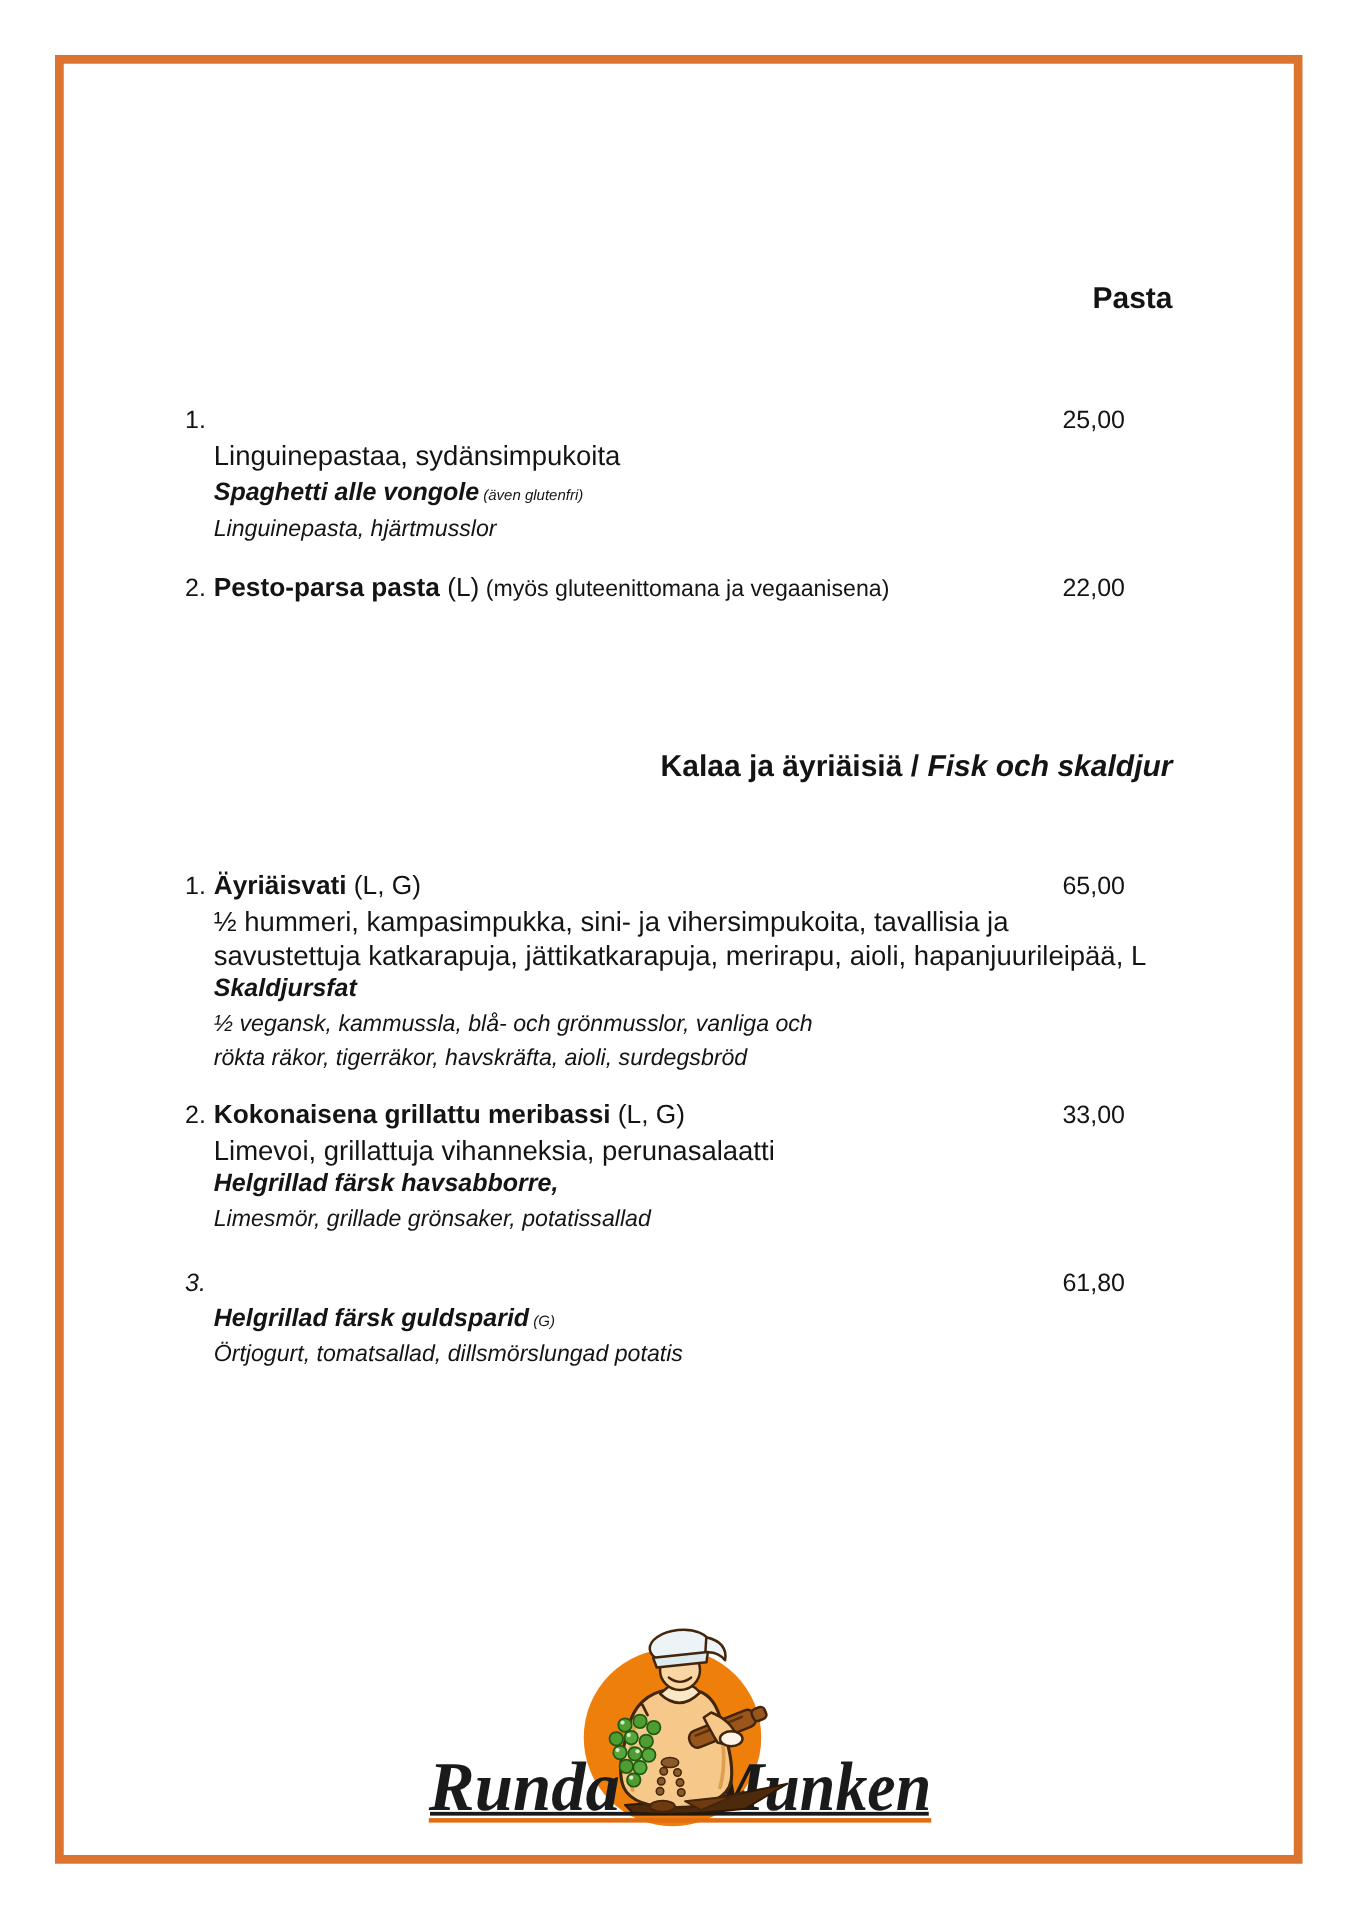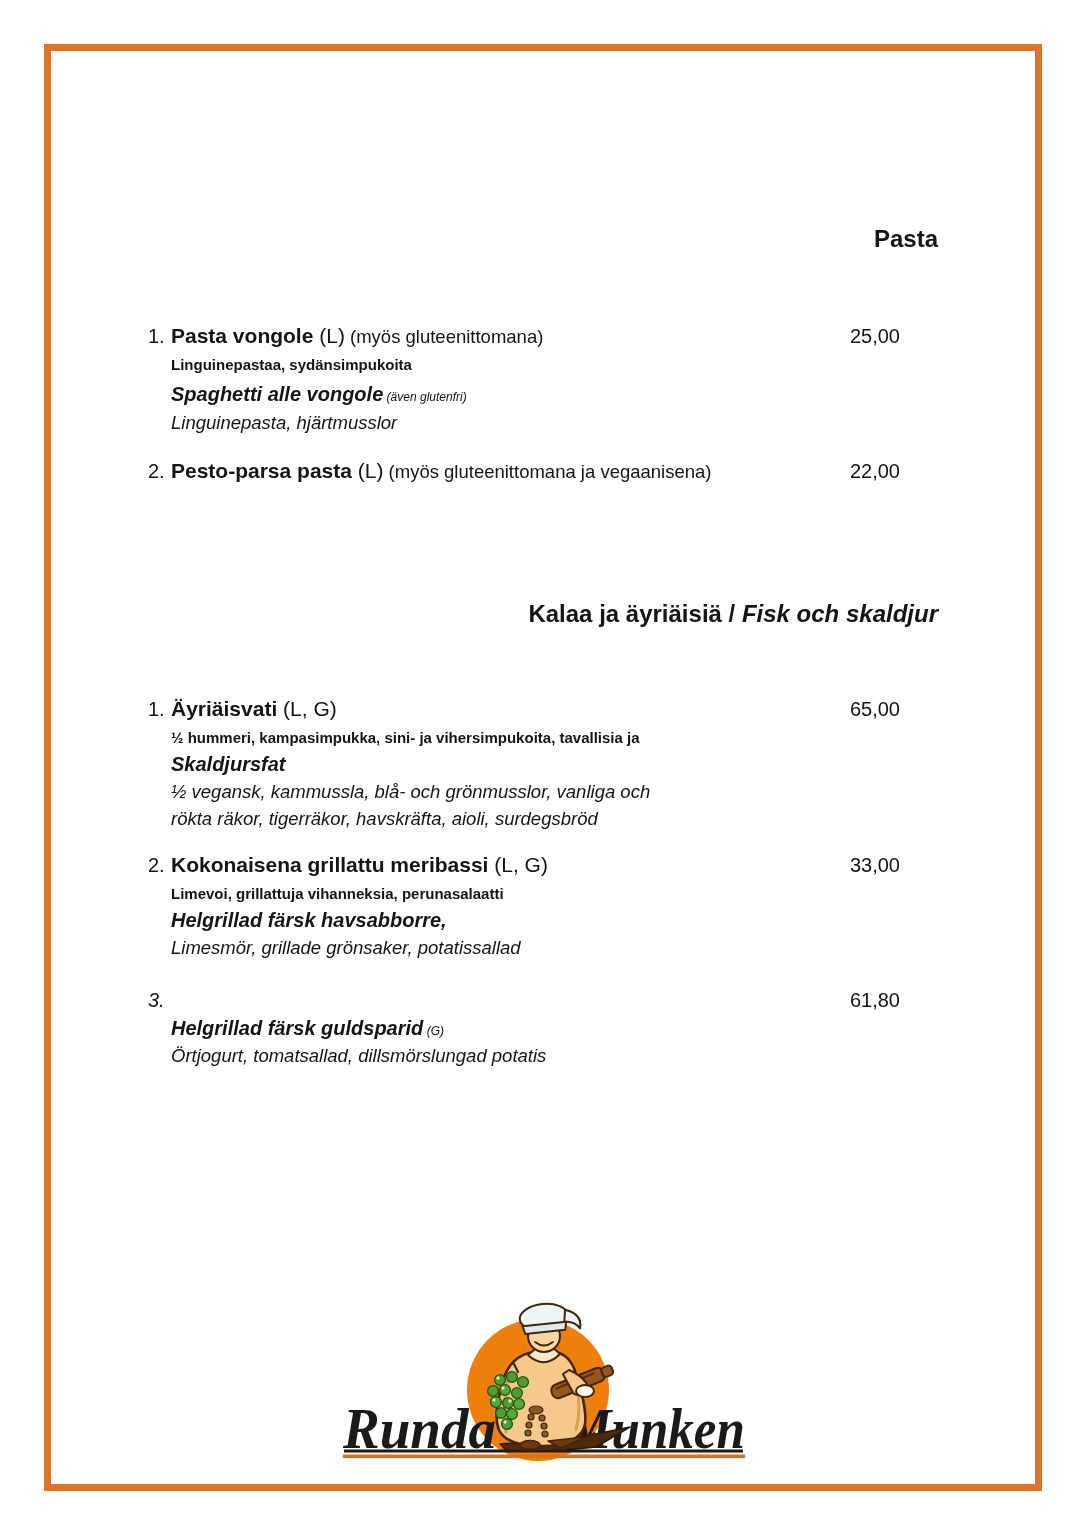--- a/index.html
+++ b/index.html
@@ -46,21 +46,21 @@
   .num.it{font-style:italic;}
   .dish{font-size:21px;font-weight:bold;}
   .suffix{font-size:21px;font-weight:normal;}
   .note{font-size:18.5px;font-weight:normal;}
   .note-i{font-size:12px;font-weight:normal;font-style:italic;}
   .price{
     margin-left:auto;
     font-size:20px;
   }
   .indent{margin-left:23px;}
-  .desc{font-size:15px;height:28px;line-height:28px;font-weight:bold;}
+  .desc{font-size:22px;height:28px;line-height:28px;}
   .desc-i{font-size:18.5px;font-style:italic;height:28px;line-height:28px;}
   .sv-line{height:30px;line-height:30px;}
   .sv-name{font-size:20px;font-weight:bold;font-style:italic;}
 
   
   .tight .desc,.tight .desc-i{height:27px;line-height:27px;}
   .tight .sv-line{height:27px;line-height:27px;}
 
   #item-p1{margin-top:66px;}
   #item-p2{margin-top:19px;}
@@ -85,21 +85,20 @@
 
 <div class="border-frame"></div>
 
 <div class="content">
 
   <div class="section-heading" id="heading-pasta"><span>Pasta</span><span></span><span class="h-italic"></span></div>
 
   <div class="item" id="item-p1">
     <div class="name-line">
       <span class="num">1.</span>
-      <span class="dish-group"><span class="dish">Pasta vongole</span><span class="suffix"> (L)</span><span class="note"> (myös gluteenittomana)</span></span>
       <span class="price">25,00</span>
     </div>
     <div class="desc indent">Linguinepastaa, sydänsimpukoita</div>
     <div class="sv-line indent"><span class="sv-name">Spaghetti alle vongole</span><span class="note-i"> (även glutenfri)</span></div>
     <div class="desc-i indent">Linguinepasta, hjärtmusslor</div>
   </div>
 
   <div class="item" id="item-p2">
     <div class="name-line">
       <span class="num">2.</span>
@@ -110,20 +109,21 @@
 
   <div class="section-heading" id="heading-fish"><span>Kalaa ja äyriäisiä</span><span> / </span><span class="h-italic">Fisk och skaldjur</span></div>
 
   <div class="item tight" id="item-f1">
     <div class="name-line">
       <span class="num">1.</span>
       <span class="dish-group"><span class="dish">Äyriäisvati</span><span class="suffix"> (L, G)</span></span>
       <span class="price">65,00</span>
     </div>
     <div class="desc indent">½ hummeri, kampasimpukka, sini- ja vihersimpukoita, tavallisia ja</div>
+    <div class="desc indent">savustettuja katkarapuja, jättikatkarapuja, merirapu, aioli, hapanjuurileipää, L</div>
     <div class="sv-line indent"><span class="sv-name">Skaldjursfat</span></div>
     <div class="desc-i indent">½ vegansk, kammussla, blå- och grönmusslor, vanliga och</div>
     <div class="desc-i indent">rökta räkor, tigerräkor, havskräfta, aioli, surdegsbröd</div>
   </div>
 
   <div class="item tight" id="item-f2">
     <div class="name-line">
       <span class="num">2.</span>
       <span class="dish-group"><span class="dish">Kokonaisena grillattu meribassi</span><span class="suffix"> (L, G)</span></span>
       <span class="price">33,00</span>

